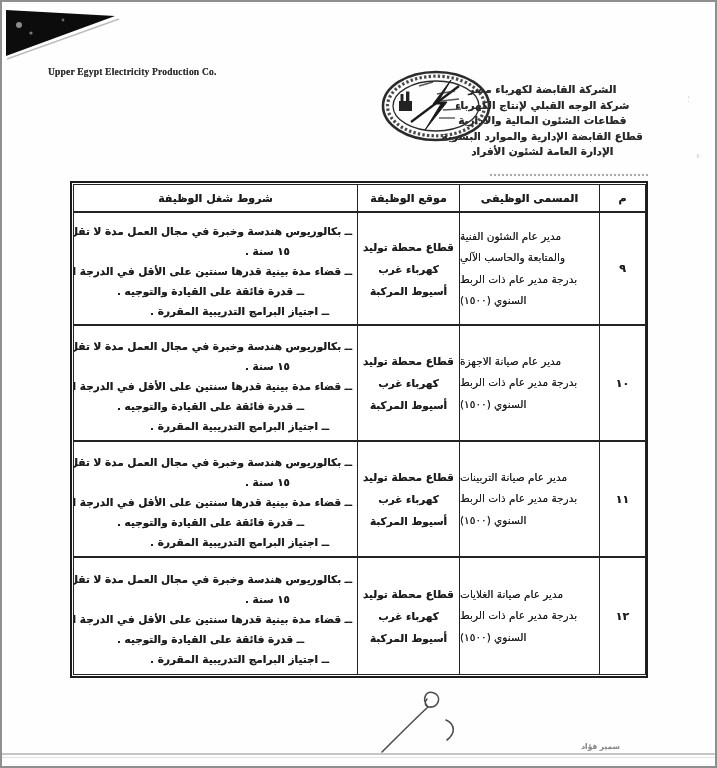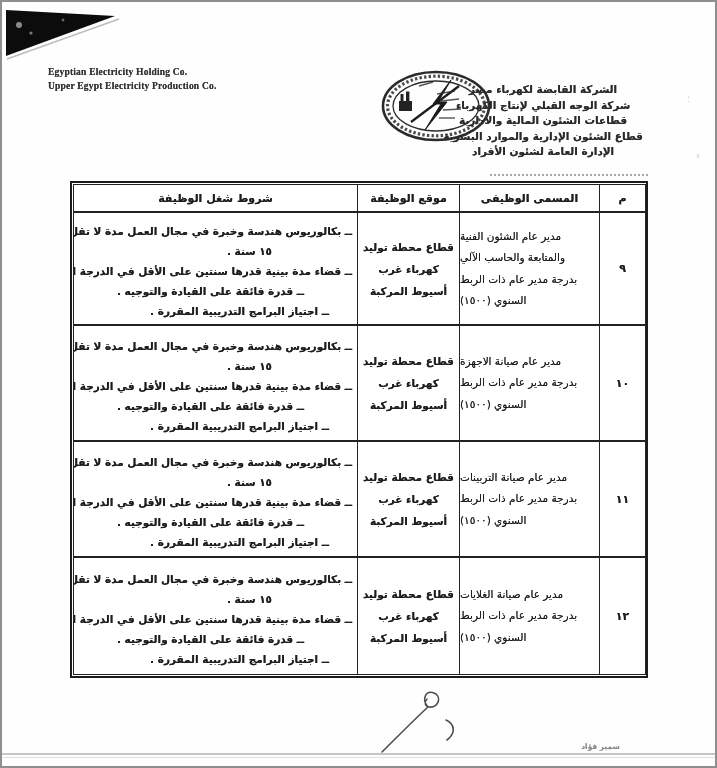--- a/index.html
+++ b/index.html
@@ -65,21 +65,21 @@
   tr.row-2 td{height:114px;}
   tr.row-3 td{height:114px;}
   tr.row-4 td{height:116px;}
 
   td.col-no{font-size:11px;font-weight:700;text-align:center;}
   td.col-title{font-size:10.5px;font-weight:400;text-align:left;line-height:21.5px;}
   td.col-loc{font-size:10.5px;font-weight:700;text-align:center;line-height:22px;}
   td.col-req{vertical-align:top;}
   .req-stack{padding:5px 5px 0 3px;font-size:10.5px;font-weight:700;line-height:20px;text-align:right;}
   .req-line{white-space:nowrap;}
-  .req-indent-1{margin-right:80px;}
+  .req-indent-1{margin-right:62px;}
   .req-indent-2{margin-right:48px;}
   .req-indent-3{margin-right:23px;}
 
   .signature{position:absolute;left:358px;top:668px;}
   .footer-note{
     position:absolute;right:95px;top:740px;
     direction:rtl;font-size:7.5px;font-weight:700;color:#8d8d8d;
     text-shadow:0 0 .5px #aaa;
   }
 </style>
@@ -90,21 +90,20 @@
 
   <svg class="corner-artifact" width="120" height="56" viewBox="0 0 120 56">
     <polygon points="1,3 110,9 1,49" fill="#0c0c0c"></polygon>
     <line x1="2" y1="52" x2="114" y2="12" stroke="#bdbdbd" stroke-width="1.5"></line>
     <circle cx="14" cy="18" r="3" fill="#f2f2f2" opacity=".55"></circle>
     <circle cx="26" cy="26" r="1.6" fill="#e8e8e8" opacity=".5"></circle>
     <circle cx="58" cy="13" r="1.4" fill="#dcdcdc" opacity=".45"></circle>
   </svg>
 
   <div class="header-en">
-    <div>Egyptian Electricity Holding Co.</div>
     <div>Upper Egypt Electricity Production Co.</div>
   </div>
 
   <svg class="stamp" width="115" height="76" viewBox="0 0 115 76">
     <ellipse cx="57" cy="38" rx="53" ry="34" fill="none" stroke="#2b2b2b" stroke-width="2.6"></ellipse>
     <ellipse cx="57" cy="38" rx="48.5" ry="29.8" fill="none" stroke="#2b2b2b" stroke-width="3.2" stroke-dasharray="2.4 2.2" opacity=".85"></ellipse>
     <ellipse cx="57" cy="38" rx="43" ry="25" fill="none" stroke="#2b2b2b" stroke-width="1.3"></ellipse>
 
     <g fill="#222">
       <rect x="20" y="33" width="13" height="10"></rect>
@@ -123,21 +122,21 @@
       <line x1="64" y1="42" x2="82" y2="41"></line>
       <line x1="60" y1="50" x2="76" y2="50"></line>
       <line x1="40" y1="18" x2="54" y2="14"></line>
     </g>
   </svg>
 
   <div class="header-ar">
     <div>الشركة القابضة لكهرباء مصر</div>
     <div>شركة الوجه القبلي لإنتاج الكهرباء</div>
     <div>قطاعات الشئون المالية والادارية</div>
-    <div>قطاع الشئون الإدارية والموارد البشرية</div>
+    <div>قطاع القابضة الإدارية والموارد البشرية</div>
     <div>الإدارة العامة لشئون الأفراد</div>
   </div>
   <div class="dotted-sep"></div>
 
   <div class="faint-mark" style="left:685px;top:92px;">؛</div>
   <div class="faint-mark" style="left:694px;top:148px;">ء</div>
 
   <div class="table-wrap">
     <table class="jobs">
       <colgroup>

